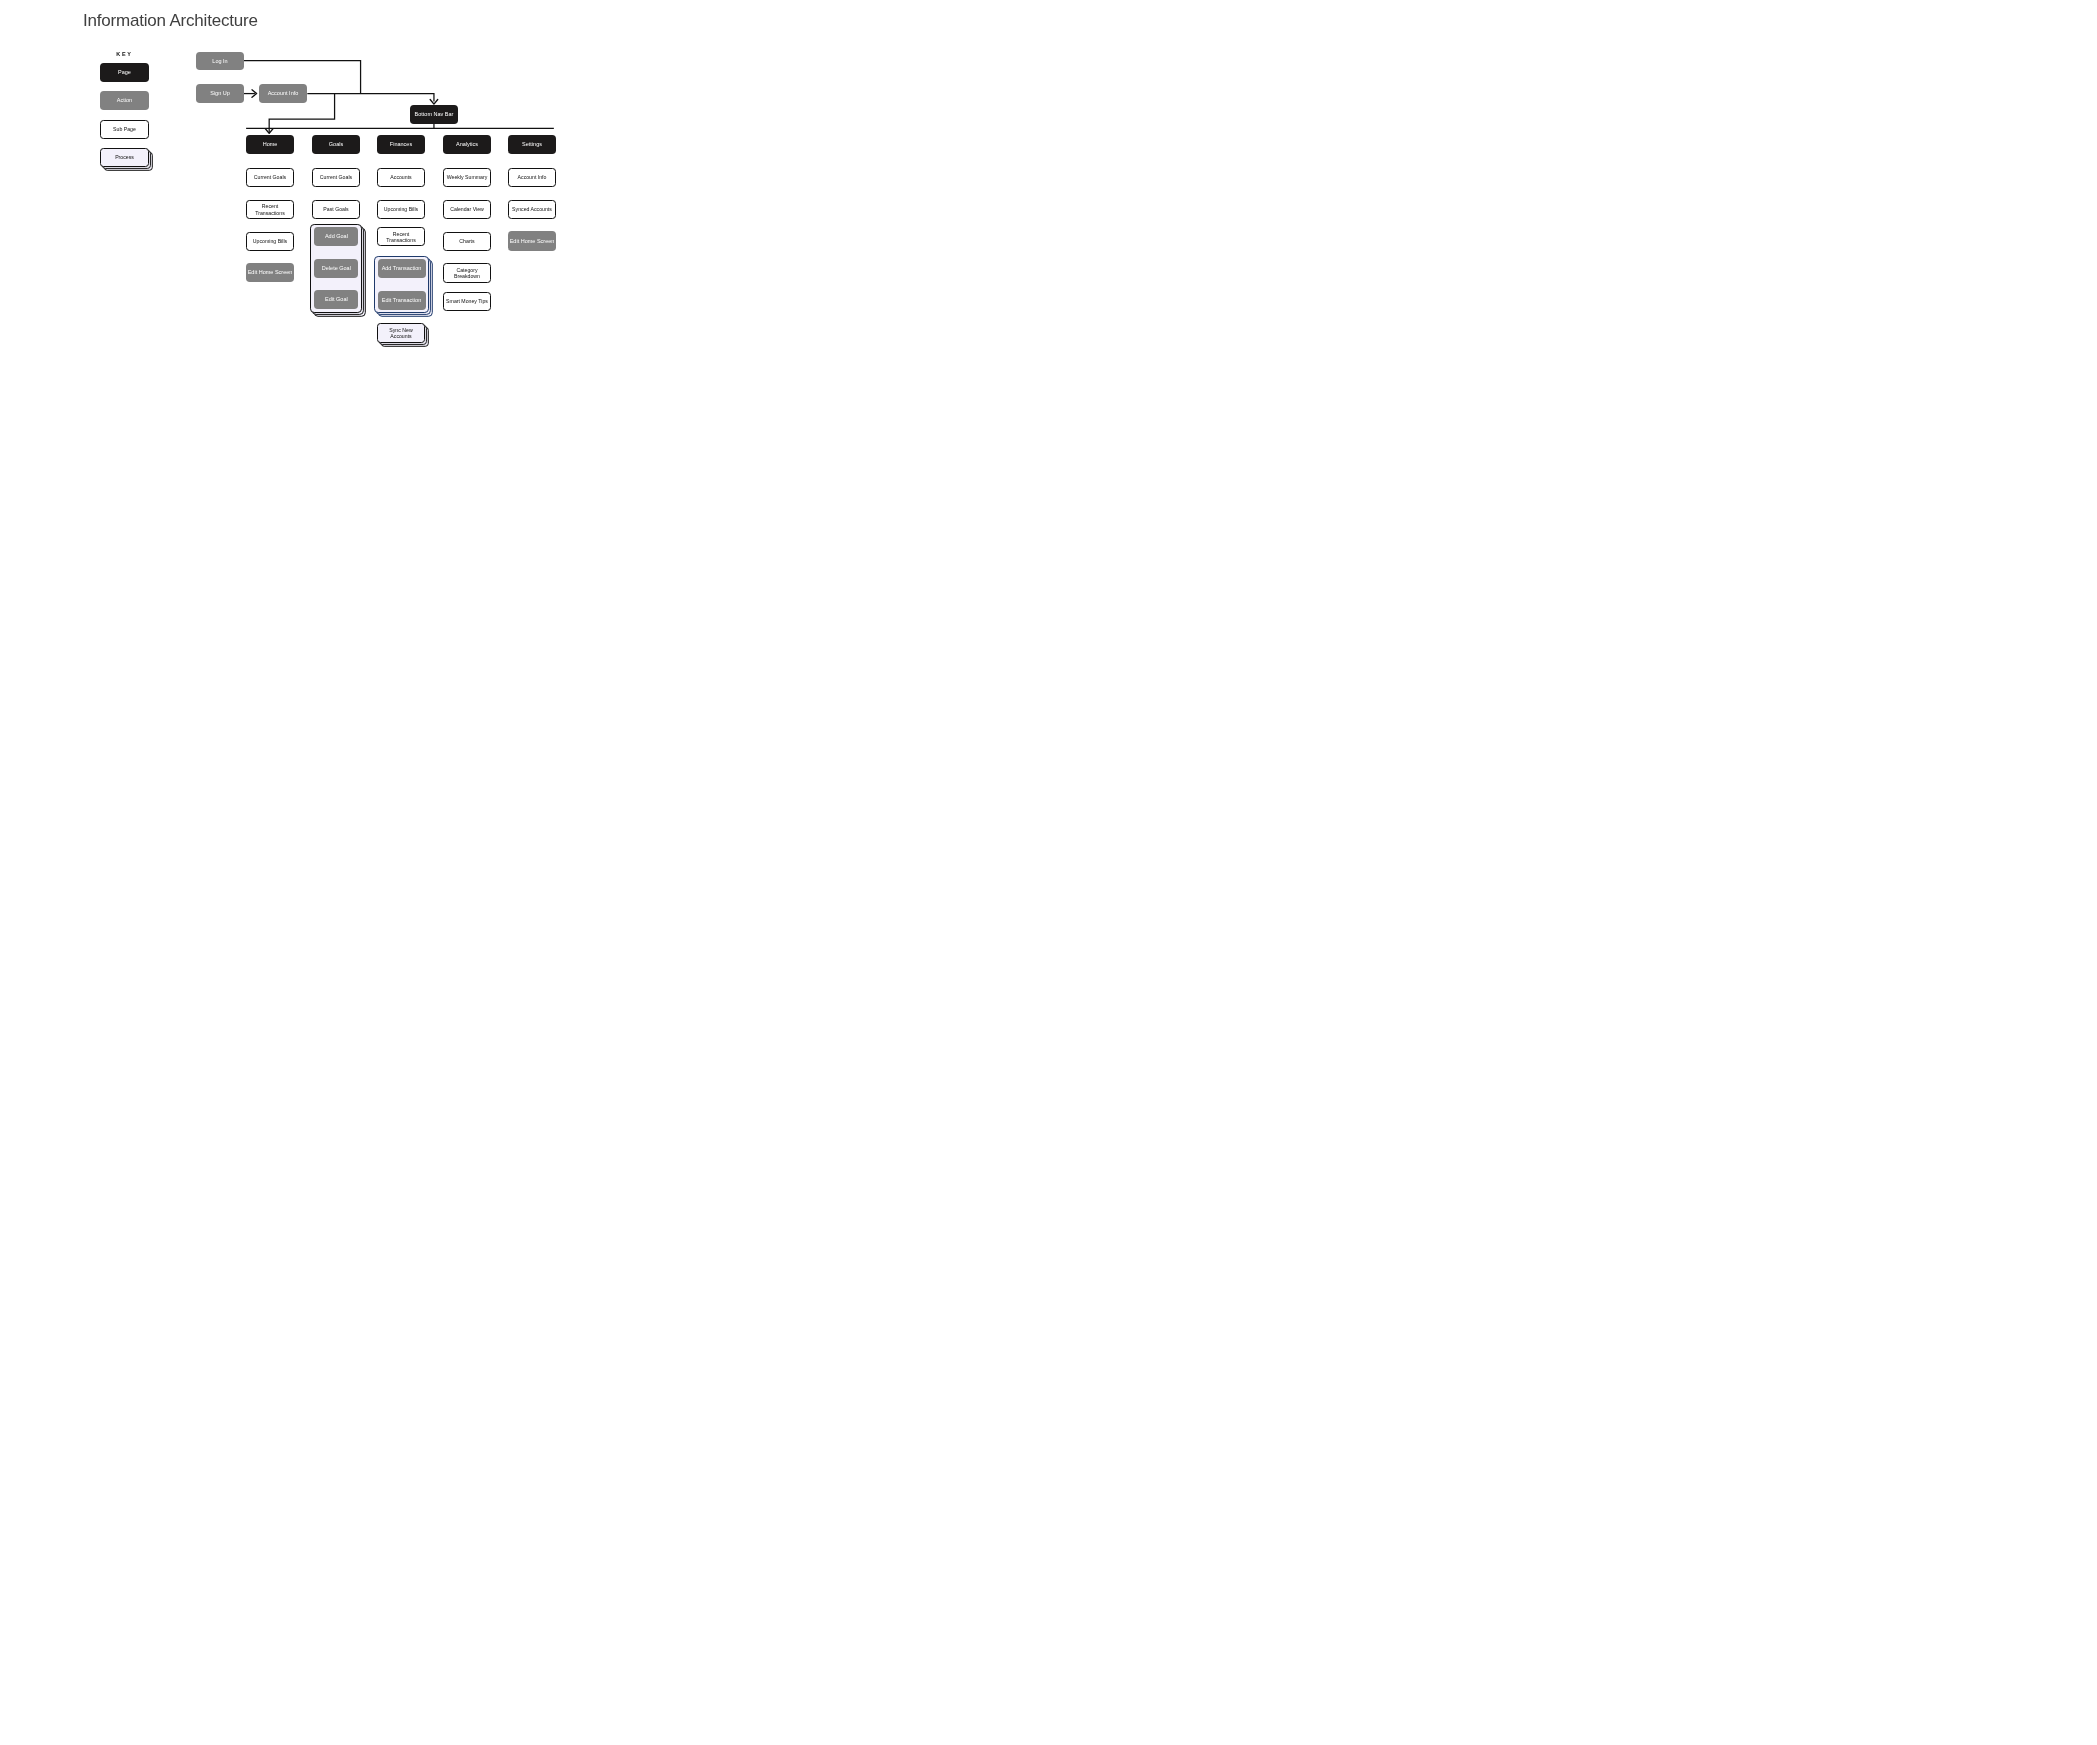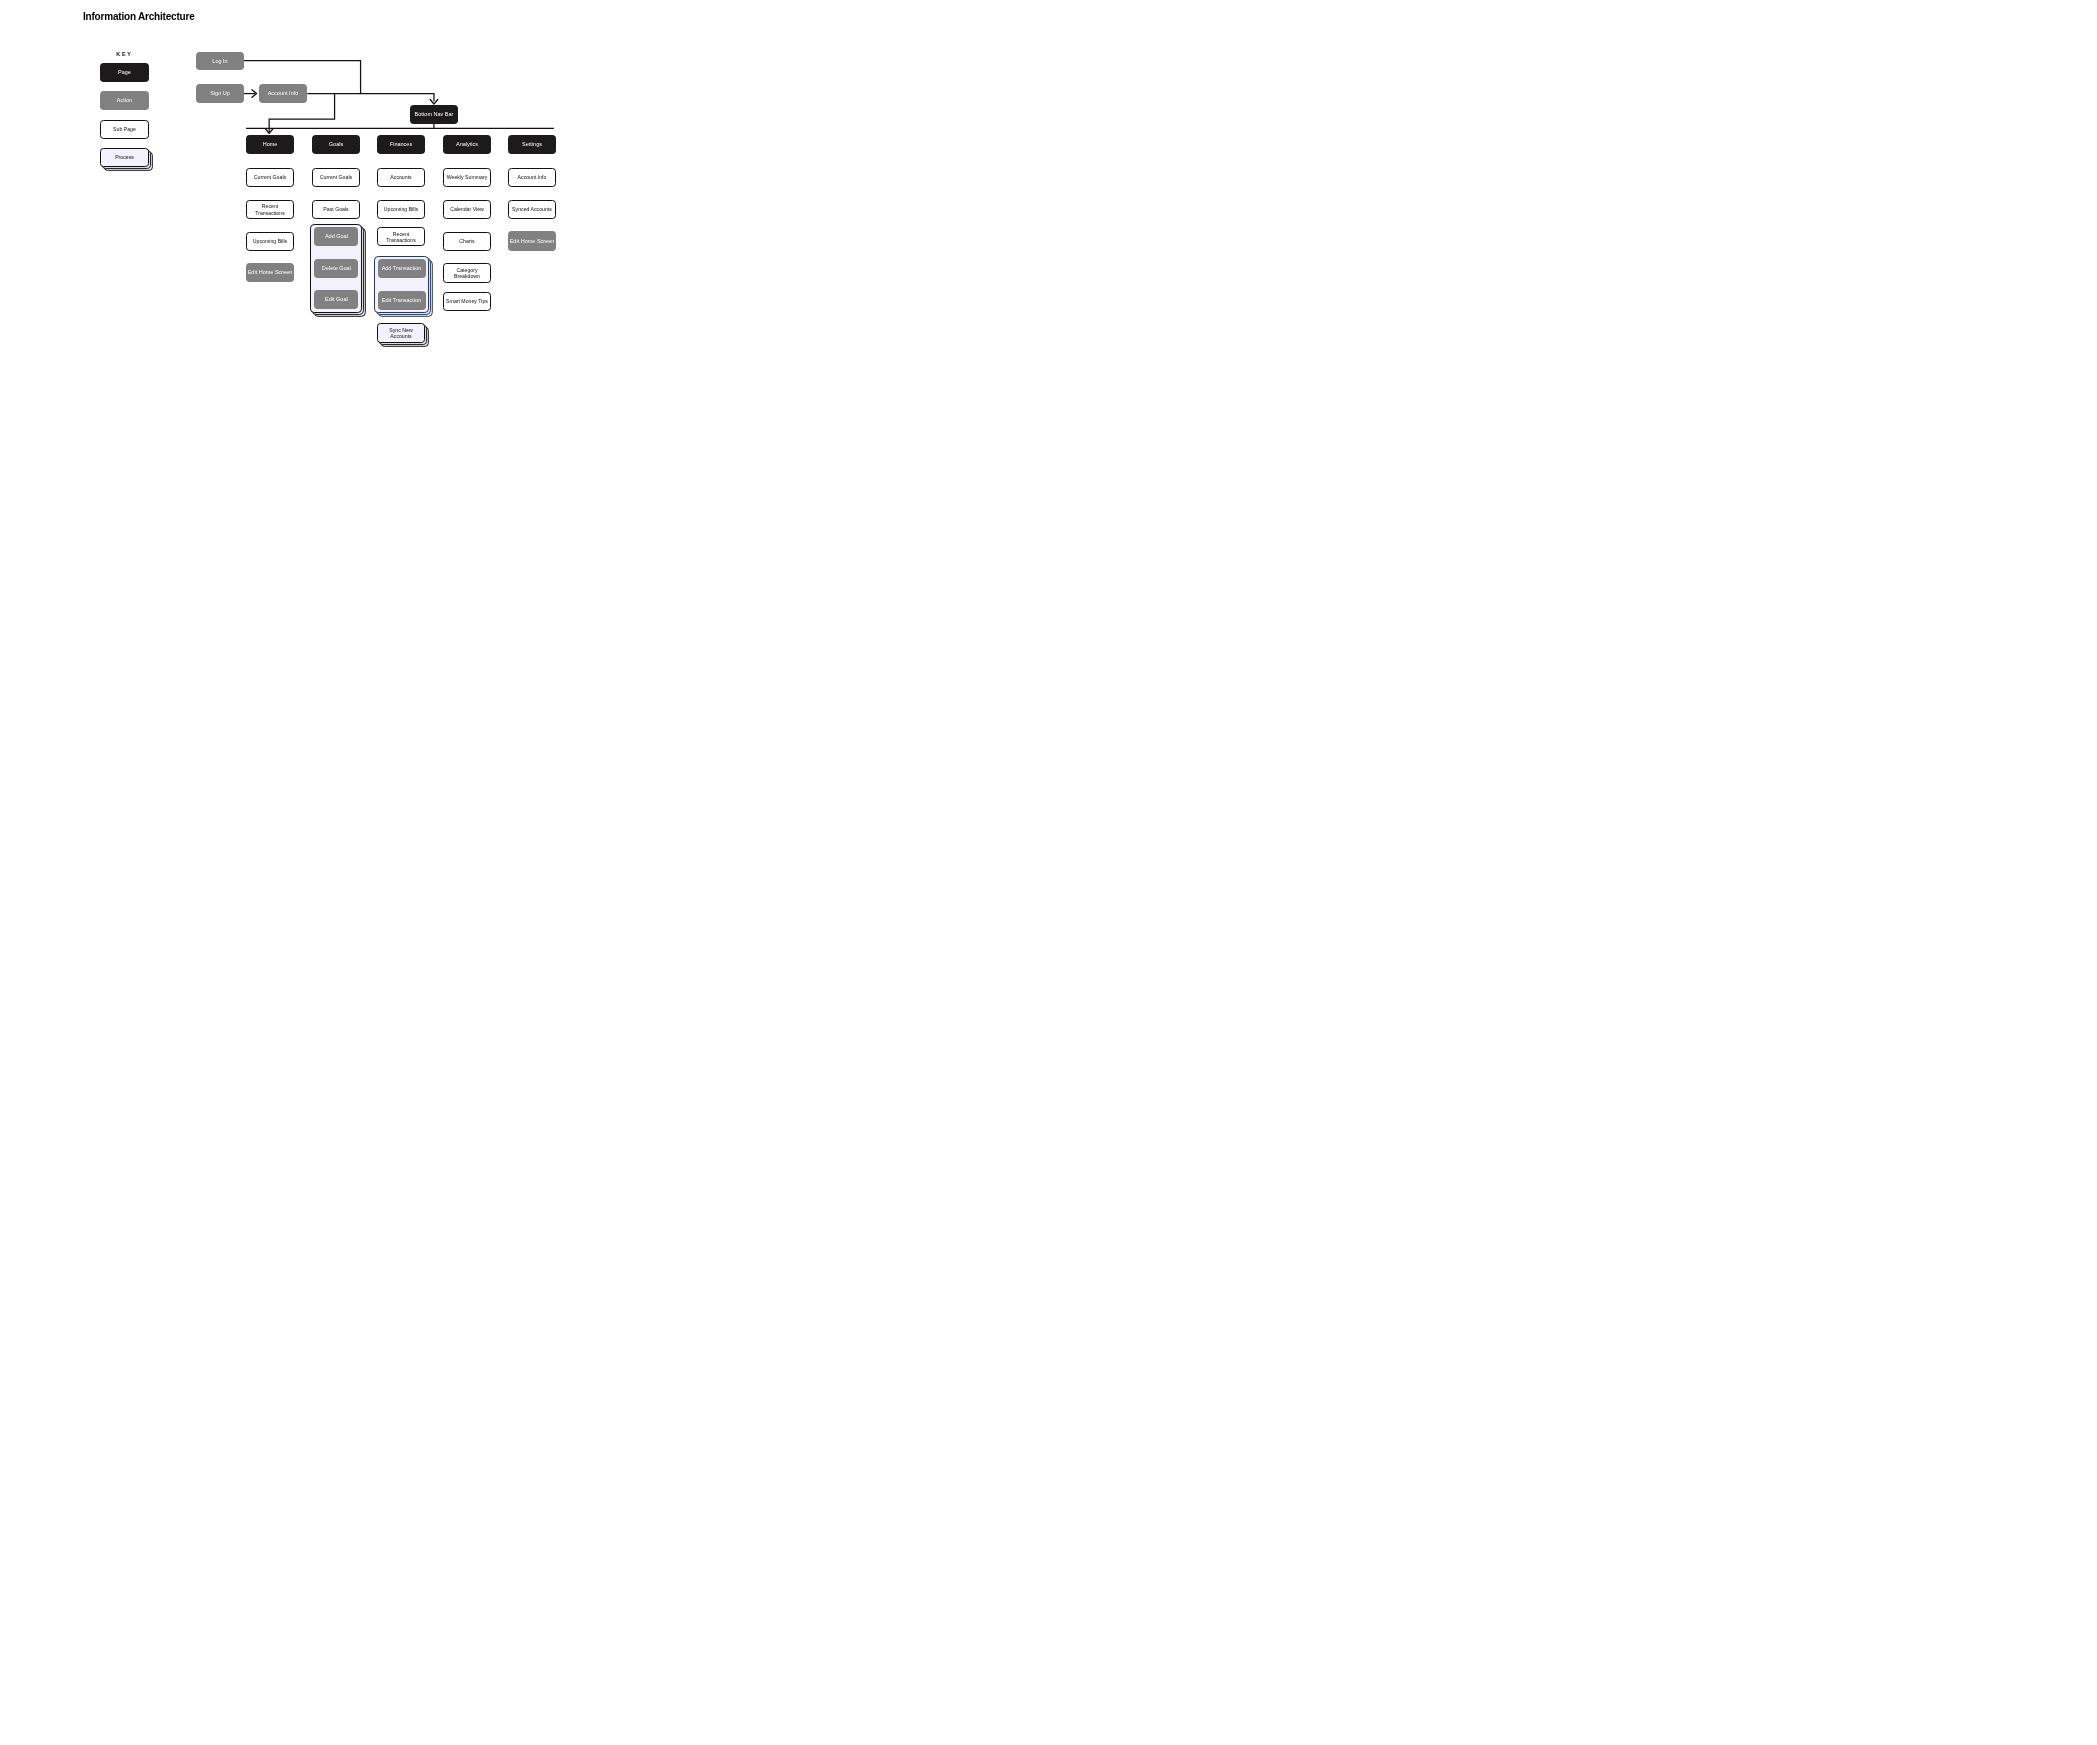--- a/index.html
+++ b/index.html
@@ -7,22 +7,22 @@
     position:relative;
     width:644px;height:349px;
     background:#ffffff;
     font-family:"Liberation Sans",sans-serif;
     color:#111;
     z-index:0;
     overflow:hidden;
   }
   .title{
     position:absolute;left:83px;top:11px;
-    font-size:10px;font-weight:700;letter-spacing:-0.2px;
-    color:#000000;
+    font-size:17px;font-weight:400;letter-spacing:-0.2px;
+    color:#404040;
   }
   .key-heading{
     position:absolute;left:100px;top:51px;width:49px;
     text-align:center;font-size:5.5px;font-weight:700;letter-spacing:1.7px;
   }
   .node{
     position:absolute;
     display:flex;align-items:center;justify-content:center;
     text-align:center;box-sizing:border-box;
     border-radius:3.8px;

